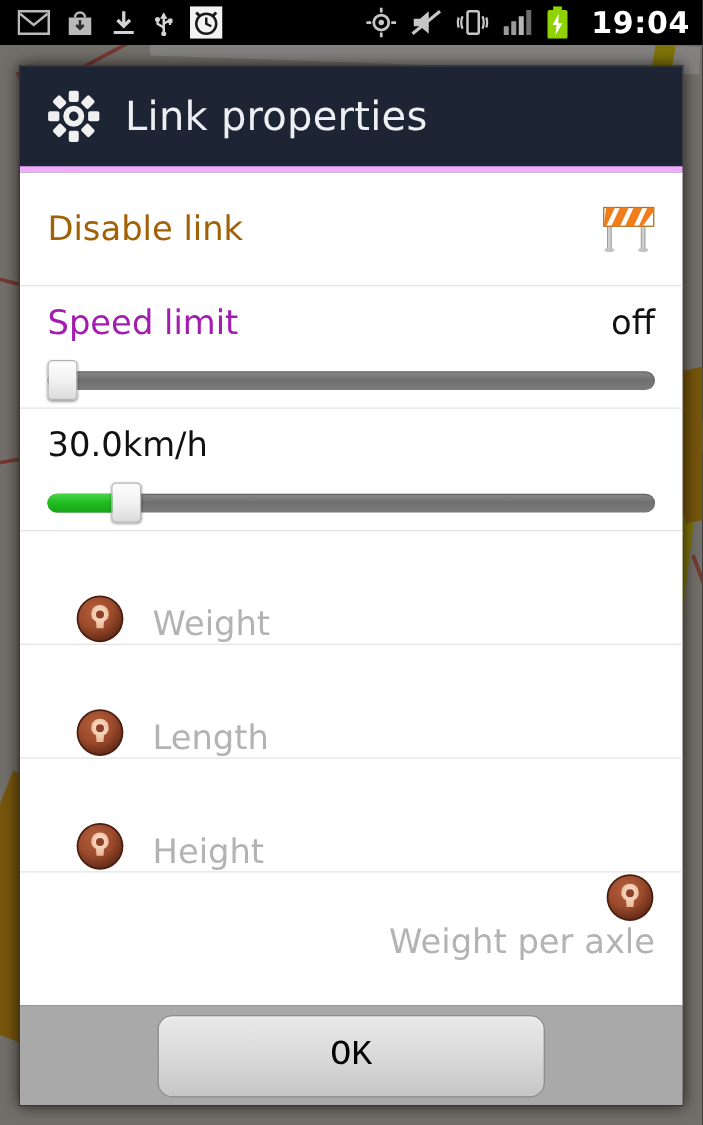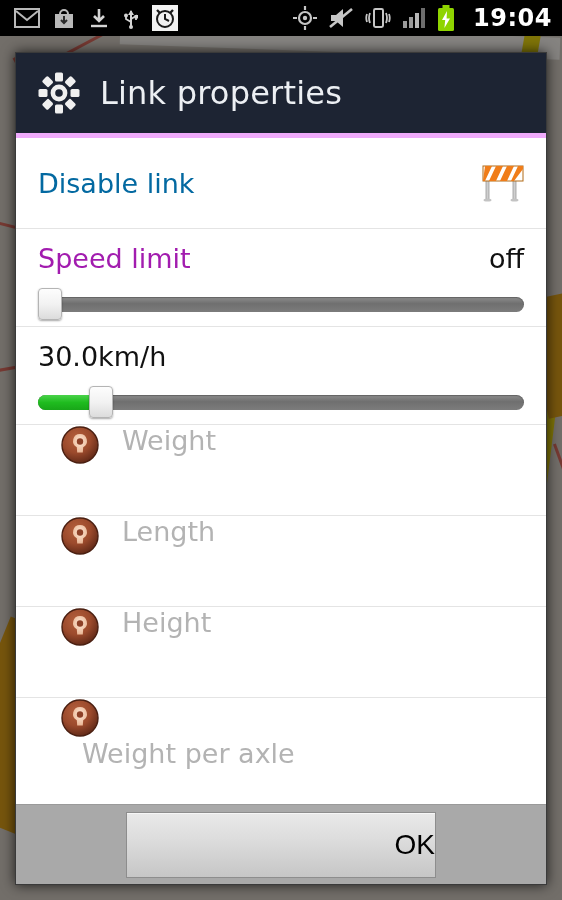--- a/index.html
+++ b/index.html
@@ -89,21 +89,21 @@
     padding: 0 22px;
     border-bottom: 1px solid #e4e4e4;
   }
 
   
   .row-toggle {
     height: 91px;
     display: flex; align-items: center;
   }
   .row-toggle .label {
-    font-size: 27px; color: #0369a1;
+    font-size: 27px; color: #a16207;
   }
   .barricade { margin-left: auto; }
 
   
   .row-slider { height: 98px; padding-top: 14px; }
   .slider-head {
     display: flex; align-items: baseline; justify-content: space-between;
   }
   .slider-head .label { font-size: 27px; color: #a21caf; }
   .slider-head .value { font-size: 27px; color: #111; }
@@ -129,46 +129,45 @@
     width: 24px; height: 32px;
     border-radius: 4px;
     background: linear-gradient(to bottom, #fdfdfd 0%, #f2f2f2 50%, #dcdcdc 100%);
     border: 1px solid #b4b4b4;
     box-shadow: 0 1px 2px rgba(0,0,0,.35);
   }
 
   
   .row-item {
     height: 91px;
-    display: flex; align-items: flex-start; padding-left: 44px;
+    display: flex; align-items: flex-end; padding-left: 44px;
   }
   .row-item .label {
     font-size: 27px; color: #b3b3b3; margin-left: 22px;
   }
   .bulb-icon { flex: none; }
 
   
   .footer {
     flex: none;
     height: 80px;
     background: #a9a9a9;
     border-top: 1px solid #9a9a9a;
     display: flex; align-items: center; justify-content: center;
   }
   .ok-btn {
     width: 310px; height: 66px;
     background: linear-gradient(to bottom, #e9e9e9 0%, #dddddd 40%, #c6c6c6 100%);
     border: 1px solid #8d8d8d;
-    border-radius: 0;
+    border-radius: 12px;
     color: #000;
     font-size: 28px;
-    font-family: Liberation Sans, sans-serif;
+    font-family: Liberation Mono, monospace;
     cursor: pointer;
     box-shadow: 0 1px 0 rgba(255,255,255,.6) inset;
-    text-align: right;
   }
 </style>
 </head>
 <body>
 
 <div class="screen">
 
   <div class="map">
     <div class="road" style="left:18px; top:10px; width:120px; height:3px; transform:rotate(-28deg);"></div>
     <div class="road" style="left:-10px; top:60px; width:90px; height:3px; transform:rotate(62deg);"></div>

